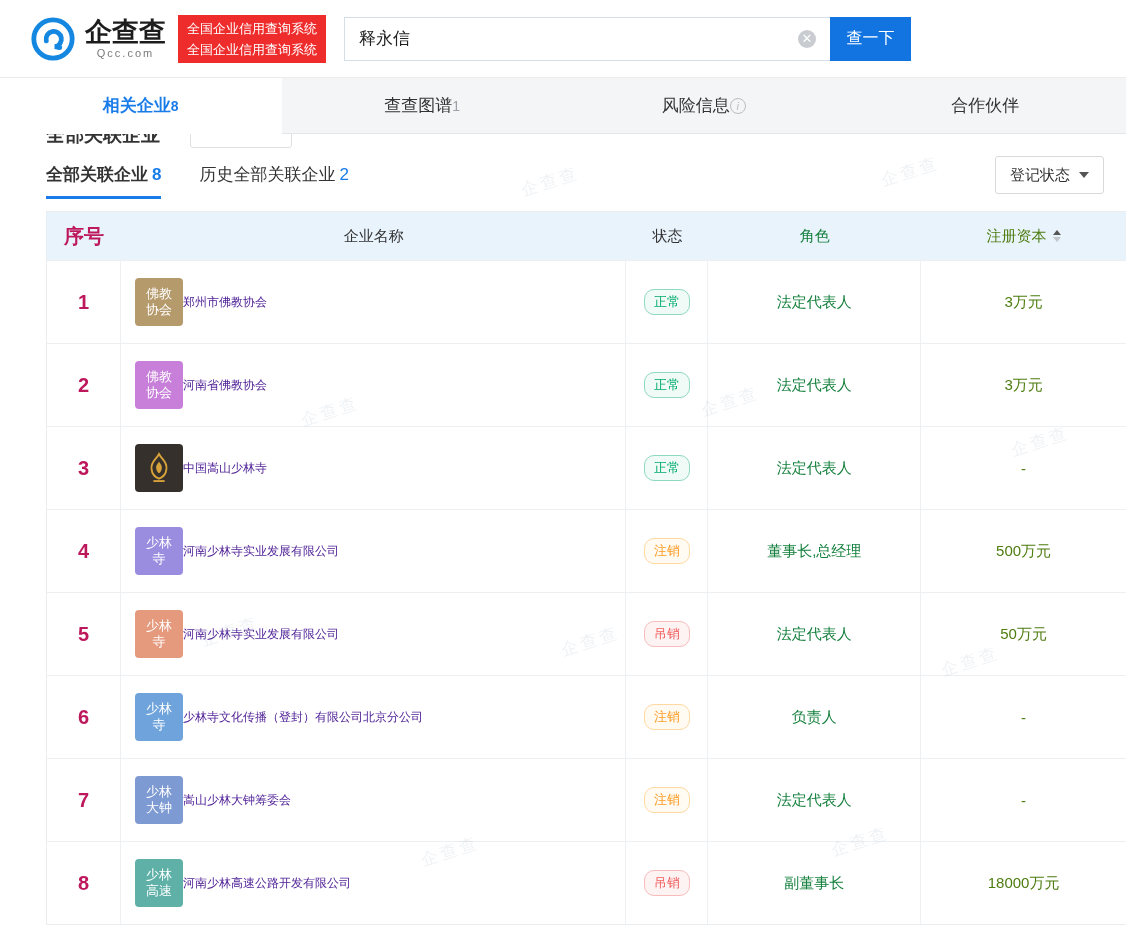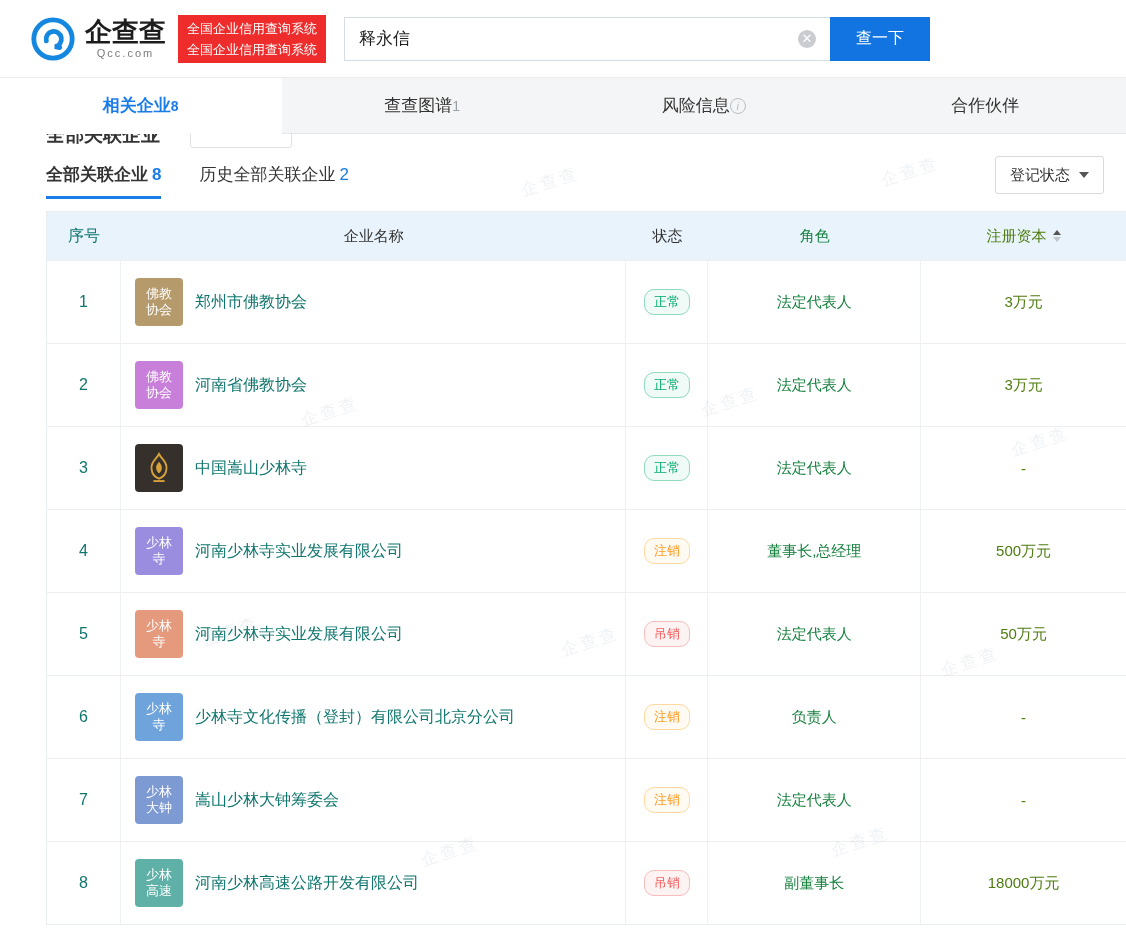--- a/index.html
+++ b/index.html
@@ -9,21 +9,21 @@
   .header { height:78px; display:flex; align-items:center; padding-left:30px; background:#fff; border-bottom:1px solid #ececec; position:relative; z-index:3; }
   .logo { display:flex; align-items:center; gap:9px; cursor:pointer; }
   .logo-txt { display:flex; flex-direction:column; align-items:center; }
   .logo-title { font-size:27px; font-weight:bold; color:#1c1c1c; line-height:1.05; }
   .logo-sub { font-size:11px; color:#7a7a7a; letter-spacing:2px; margin-top:1px; }
   .slogan { margin-left:12px; background:#ee2c2c; color:#fff; font-size:13px; line-height:21px; padding:3px 9px; white-space:nowrap; }
   .searchwrap { display:flex; margin-left:18px; align-items:center; }
   .search-box { position:relative; }
   .search-input { width:486px; height:44px; border:1px solid #d5dde5; border-right:none; font-size:17px; color:#222; padding:0 42px 0 14px; outline:none; }
   .clear-icon { position:absolute; right:14px; top:13px; width:18px; height:18px; border-radius:50%; background:#c9ccd1; color:#fff; font-size:13px; line-height:17px; text-align:center; cursor:pointer; }
-  .search-btn { width:100px; height:44px; background:#1274e0; color:#fff; font-size:16px; border:none; cursor:pointer; }
+  .search-btn { width:81px; height:44px; background:#1274e0; color:#fff; font-size:16px; border:none; cursor:pointer; }
 
   
   .tabs { height:56px; background:#f4f5f6; display:flex; border-bottom:1px solid #e4e6e8; position:relative; z-index:2; }
   .tab { flex:1; display:flex; align-items:center; justify-content:center; font-size:17px; color:#333; cursor:pointer; }
   .tab.active { background:#fff; color:#1a7ce8; font-weight:bold; margin-bottom:-1px; border-bottom:1px solid #fff; }
   .tab .count { font-size:14px; color:#9aa0a6; }
   .tab.active .count { color:#1a7ce8; }
   .info-icon { width:16px; height:16px; border:1px solid #b9bec4; border-radius:50%; color:#b9bec4; font-size:11px; line-height:14px; text-align:center; font-style:italic; }
 
   
@@ -39,29 +39,29 @@
   .subtab.active::after { content:""; position:absolute; left:0; right:0; bottom:0; height:3px; background:#1a7ce8; }
   .filter-btn { margin-left:auto; margin-bottom:5px; height:38px; border:1px solid #d9d9d9; border-radius:3px; background:#fff; font-size:15px; color:#333; padding:0 14px; display:flex; align-items:center; gap:9px; cursor:pointer; }
   .caret-down { width:0; height:0; border-left:5px solid transparent; border-right:5px solid transparent; border-top:6px solid #555; }
 
   
   .table { margin:12px 0 0 46px; width:1080px; border:1px solid #e9edf0; border-right:none; position:relative; z-index:1; background:#fff; }
   .thead { display:flex; background:#e9f3fc; height:48px; align-items:center; font-size:15px; color:#333; }
   .th { display:flex; align-items:center; justify-content:center; }
   .tr { display:flex; height:83px; border-top:1px solid #edf0f2; background:#fff; }
   .td { display:flex; align-items:center; justify-content:center; border-right:1px solid #eef1f3; }
-  .c-no   { width:74px; font-size:16px; color:#0f766e; }
+  .c-no   { width:74px; font-size:20px; color:#be185d;font-weight:bold; }
   .c-name { width:506px; justify-content:flex-start; padding-left:14px; }
   .c-status { width:82px; }
   .c-role { width:213px; font-size:15px; color:#15803d; }
   .c-cap  { width:205px; font-size:15px; color:#4d7c0f; border-right:none;text-align:center; }
   .thead .c-no,.thead .c-name,.thead .c-status,.thead .c-role { border-right:none; }
   .thead .c-name { justify-content:center; padding-left:0; }
   .co-icon { width:48px; height:48px; border-radius:4px; color:#fff; display:flex; flex-direction:column; align-items:center; justify-content:center; font-size:13px; line-height:16px; flex:none; }
-  .co-link { font-size:16px; color:#0f766e; margin-left:12px; text-decoration:none; cursor:pointer; line-height:22px; }
+  .co-link { font-size:12px; color:#4c1d95; text-decoration:none; cursor:pointer; line-height:22px; }
   .badge { min-width:46px; height:26px; padding:0 9px; display:inline-flex; align-items:center; justify-content:center; font-size:13px; border-radius:10px; border:1px solid; background:#fff; }
   .badge.normal    { color:#00ab6e; border-color:#8fd9bd; background:#f0faf6; }
   .badge.cancelled { color:#ff9d26; border-color:#ffd9a0; background:#fffaf2; }
   .badge.revoked   { color:#f25e5e; border-color:#f7bcbc; background:#fdf3f3; }
   .sort { display:inline-flex; flex-direction:column; margin-left:6px; gap:2px; }
   .sort .up   { width:0; height:0; border-left:4px solid transparent; border-right:4px solid transparent; border-bottom:5px solid #555; }
   .sort .down { width:0; height:0; border-left:4px solid transparent; border-right:4px solid transparent; border-top:5px solid #c2c6ca; }
 
   
   .wm-layer { position:absolute; inset:0; pointer-events:none; z-index:9; }

